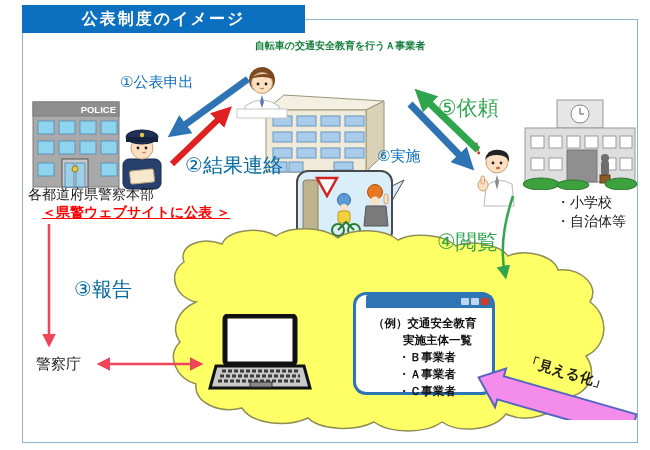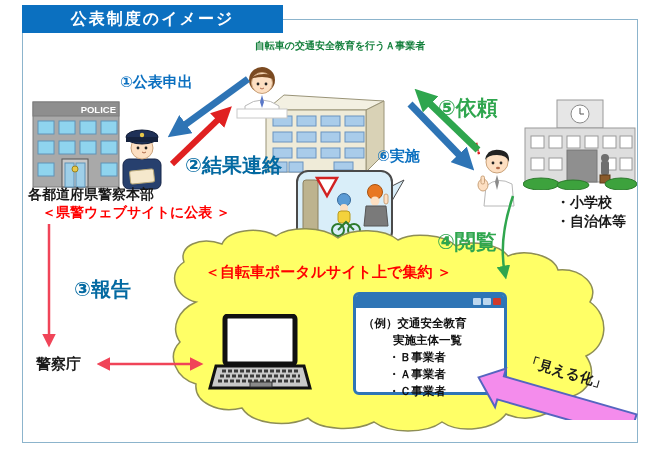--- a/index.html
+++ b/index.html
@@ -1,36 +1,36 @@
 <!DOCTYPE html>
 <html><head>
 <meta charset="utf-8">
 <style>
   html,body{margin:0;padding:0;background:#fff;}
   #stage{position:relative;width:650px;height:450px;background:#fff;overflow:hidden;
          font-family:"Liberation Sans","DejaVu Sans",sans-serif;}
   .abs{position:absolute;}
   #frame{left:22px;top:19px;width:614px;height:422px;border:1px solid #8CB4CC;}
-  #title-bar{left:22px;top:5px;width:261px;height:28px;background:#0B70C0;color:#fff;
+  #title-bar{left:22px;top:5px;width:283px;height:28px;background:#0B70C0;color:#fff;
              font-size:16px;font-weight:bold;display:flex;align-items:center;justify-content:center;
              letter-spacing:2px;}
   #subtitle{left:185px;top:39px;width:310px;text-align:center;font-size:10px;font-weight:bold;color:#15803d;}
-  .lbl{font-weight:bold;font-size:14px;white-space:nowrap;}
+  .lbl{font-weight:normal;font-size:14px;white-space:nowrap;}
   .lbl-blue{color:#0B70C0;font-size:15px;}
   .lbl-red{color:#0369a1;font-size:20px;}
   .lbl-green{color:#2FA64E;font-size:21px;}
   .lbl-black{color:#1a1a1a;}
-  .red-underline{color:#FF0000;font-weight:bold;font-size:14px;white-space:nowrap;}
+  .red-underline{color:#FF0000;font-weight:bold;font-size:14px;text-decoration:underline;white-space:nowrap;}
   #cloud-label{font-size:15px;}
   #police-name{left:28px;top:186px;font-size:14px;}
   #police-publish{left:42px;top:204px;}
   #npa-name{left:36px;top:355px;font-size:15px;}
   .school-item{left:556px;font-size:14px;}
-  #portal-window{left:353px;top:292px;width:154px;height:103px;background:#fff;border:3px solid #2E75B6;
-                 border-radius:6px;box-sizing:border-box;}
+  #portal-window{left:353px;top:292px;width:142px;height:103px;background:#fff;border:3px solid #2E75B6;
+                 border-radius:13px;box-sizing:border-box;padding-left:10px;}
   #pw-titlebar{height:13px;background:#2E75B6;border-radius:2px 2px 0 0;display:flex;align-items:center;
                justify-content:flex-end;gap:2px;padding-right:3px;}
   .pw-btn{width:8px;height:7px;border-radius:1px;}
   .pw-btn.b1,.pw-btn.b2{background:#BDD7EE;border:1px solid #9about;}
   .pw-btn.b1,.pw-btn.b2{background:#BDD7EE;}
   .pw-btn.b3{background:#D03A2B;}
   #pw-content{padding:7px 6px 0 7px;font-size:11.5px;font-weight:bold;color:#111;line-height:17px;}
   .wl1{padding-left:2.6em;}
   .wlb{padding-left:2.2em;}
   #banner-shape{left:477px;top:340px;width:175px;height:80px;pointer-events:none;}
@@ -189,21 +189,20 @@
       C 352 228 384 228 398 240 C 412 232 444 234 456 246
       C 470 240 500 244 508 256 C 526 248 554 256 558 270
       C 582 268 600 286 590 302 C 610 316 608 346 586 356
       C 600 376 586 398 560 398 C 558 414 528 424 506 414
       C 494 430 460 434 442 422 C 426 434 390 434 374 422
       C 354 432 320 430 308 418 C 286 428 252 424 242 408
       C 218 414 194 402 196 384 C 176 378 166 356 180 342
       C 170 328 178 310 196 302 Z" fill="#FFFF66" stroke="#8E8E55" stroke-width="1.5"></path>
   </svg>
 
-  <div id="cloud-label" class="abs red-underline" style="left:205px;top:263px;">＜自転車ポータルサイト上で集約 ＞</div>
 
   <svg class="abs" style="left:208px;top:314px;" width="104" height="80" viewBox="0 0 104 80">
     <rect x="17" y="2" width="70" height="48" rx="3" fill="#fff" stroke="#111" stroke-width="5"></rect>
     <polygon points="8,52 96,52 102,74 2,74" fill="#C9C9C9" stroke="#111" stroke-width="3"></polygon>
     <g stroke="#3a3a3a" stroke-width="3" stroke-dasharray="4 2">
       <line x1="14" y1="57" x2="90" y2="57"></line>
       <line x1="12" y1="62" x2="92" y2="62"></line>
       <line x1="10" y1="67" x2="94" y2="67"></line>
     </g>
     <rect x="42" y="68" width="22" height="5" fill="#8a8a8a" stroke="#333"></rect>

